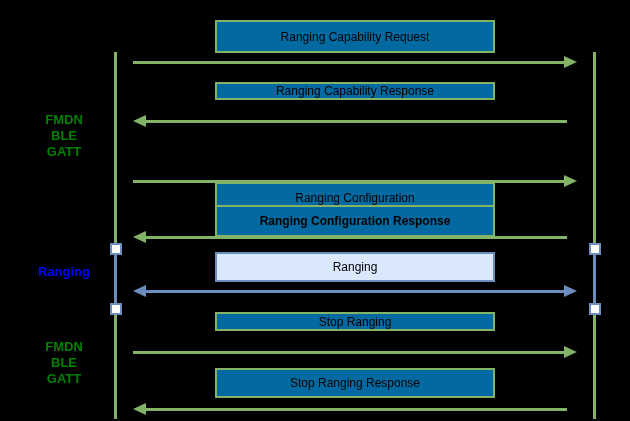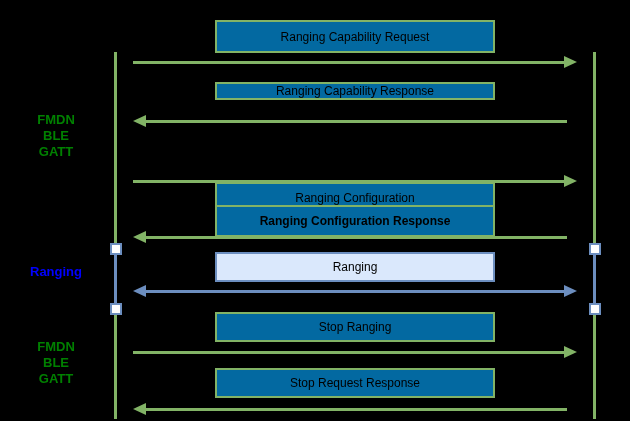--- a/index.html
+++ b/index.html
@@ -64,21 +64,21 @@
   }
   .msg-box.blue {
     background: #dae8fc;
     border-color: #6c8ebf;
   }
   .b1 { top: 20px; height: 33px; }
   .b2 { top: 82px;  height: 18px; }
   .b3 { top: 142px; height: 31px; margin-top: 40px; }
   .b4 { top: 205px; height: 32px; font-weight: bold; }
   .b5 { top: 252px; height: 30px; }
-  .b6 { top: 312px; height: 30px; }
+  .b6 { top: 312px; height: 19px; }
   .b7 { top: 368px; height: 30px; }
 
   
   .arrow { position: absolute; left: 0; width: 630px; height: 14px; }
   .a1 { top: 55px;  }
   .a2 { top: 114px; }
   .a3 { top: 174px; }
   .a4 { top: 230px; }
   .a5 { top: 284px; }
   .a6 { top: 345px; }
@@ -105,21 +105,21 @@
   .arrow.dir-left .shaft { left: 146px; width: 421px; }
   .arrow.dir-left .head  { left: 133px; }
   
   .arrow.blue .shaft { left: 146px; width: 418px; background: #6c8ebf; }
   .arrow.blue .head.pt-left  { left: 133px; border-right-color: #6c8ebf; }
   .arrow.blue .head.pt-right { left: 564px; border-left-color: #6c8ebf; }
 
   
   .phase-label {
     position: absolute;
-    left: 0;
+    left: 8px;
     width: 112px;
     text-align: center;
     font-size: 13px;
     font-weight: bold;
     line-height: 16px;
   }
   .phase-label.green { color: #008000; top: 112px; }
   .phase-label.blue  { color: #0000ff; top: 264px; }
   .phase-label.green2 { color: #008000; top: 339px; }
 </style>
@@ -132,21 +132,21 @@
   <div class="lifeline right"></div>
   <div class="lifeline-blue-seg left"></div>
   <div class="lifeline-blue-seg right"></div>
 
   <div class="msg-box b1">Ranging Capability Request</div>
   <div class="msg-box b2">Ranging Capability Response</div>
   <div class="msg-box b3">Ranging Configuration</div>
   <div class="msg-box b4">Ranging Configuration Response</div>
   <div class="msg-box b5 blue">Ranging</div>
   <div class="msg-box b6">Stop Ranging</div>
-  <div class="msg-box b7">Stop Request Response</div>
+  <div class="msg-box b7">Stop Ranging Response</div>
 
   <div class="arrow a1 dir-right">
     <span class="shaft"></span>
     <span class="head pt-right"></span>
   </div>
   <div class="arrow a2 dir-left">
     <span class="shaft"></span>
     <span class="head pt-left"></span>
   </div>
   <div class="arrow a3 dir-right">

